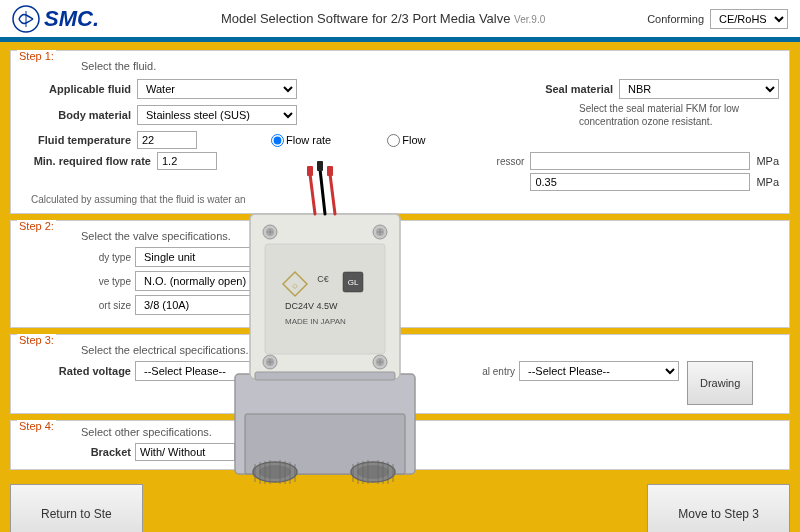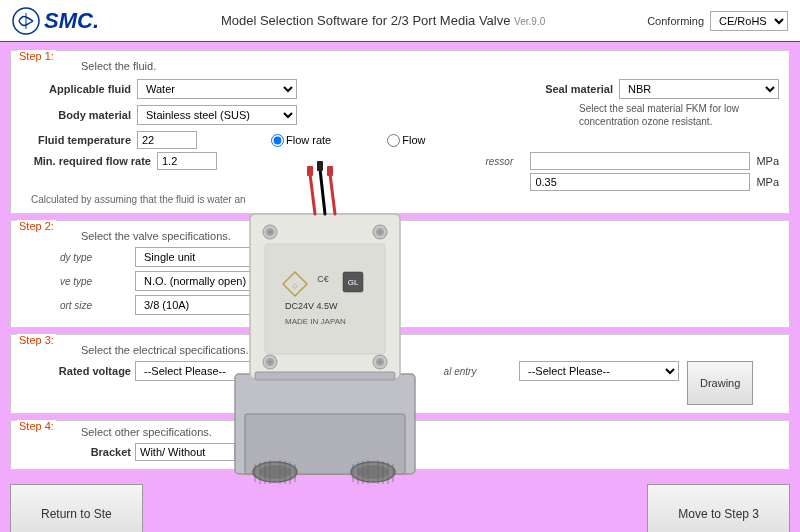--- a/index.html
+++ b/index.html
@@ -9,21 +9,21 @@
       background: #f0f0f0;
       width: 800px;
       height: 532px;
       overflow: hidden;
       position: relative;
     }
 
     
     .header {
       background: white;
-      border-bottom: 1px solid #0369a1;
+      border-bottom: 5px solid #0369a1;
       display: flex;
       align-items: center;
       padding: 6px 12px;
       height: 42px;
     }
     .smc-logo {
       display: flex;
       align-items: center;
       margin-right: 20px;
     }
@@ -55,21 +55,21 @@
     }
     .conforming-select {
       font-size: 11px;
       padding: 2px 4px;
       border: 1px solid #aaa;
       background: white;
     }
 
     
     .main {
-      background: #f0abfc;
+      background: #eab308;
       height: calc(532px - 42px);
       position: relative;
       overflow: hidden;
     }
 
     
     .step-section {
       background: white;
       border: 1px solid #ccc;
       margin: 6px 10px;
@@ -101,24 +101,23 @@
       font-size: 11px;
       color: #333;
       font-weight: bold;
       text-align: right;
       min-width: 110px;
       white-space: nowrap;
     }
     .form-label-light {
       font-size: 10px;
       color: #555;
-      text-align: center;
+      text-align: right;
       min-width: 110px;
       white-space: nowrap;
-      font-style: italic;
     }
     select.form-select {
       font-size: 11px;
       padding: 2px 4px;
       border: 1px solid #aaa;
       background: white;
       min-width: 160px;
     }
     input.form-input {
       font-size: 11px;

